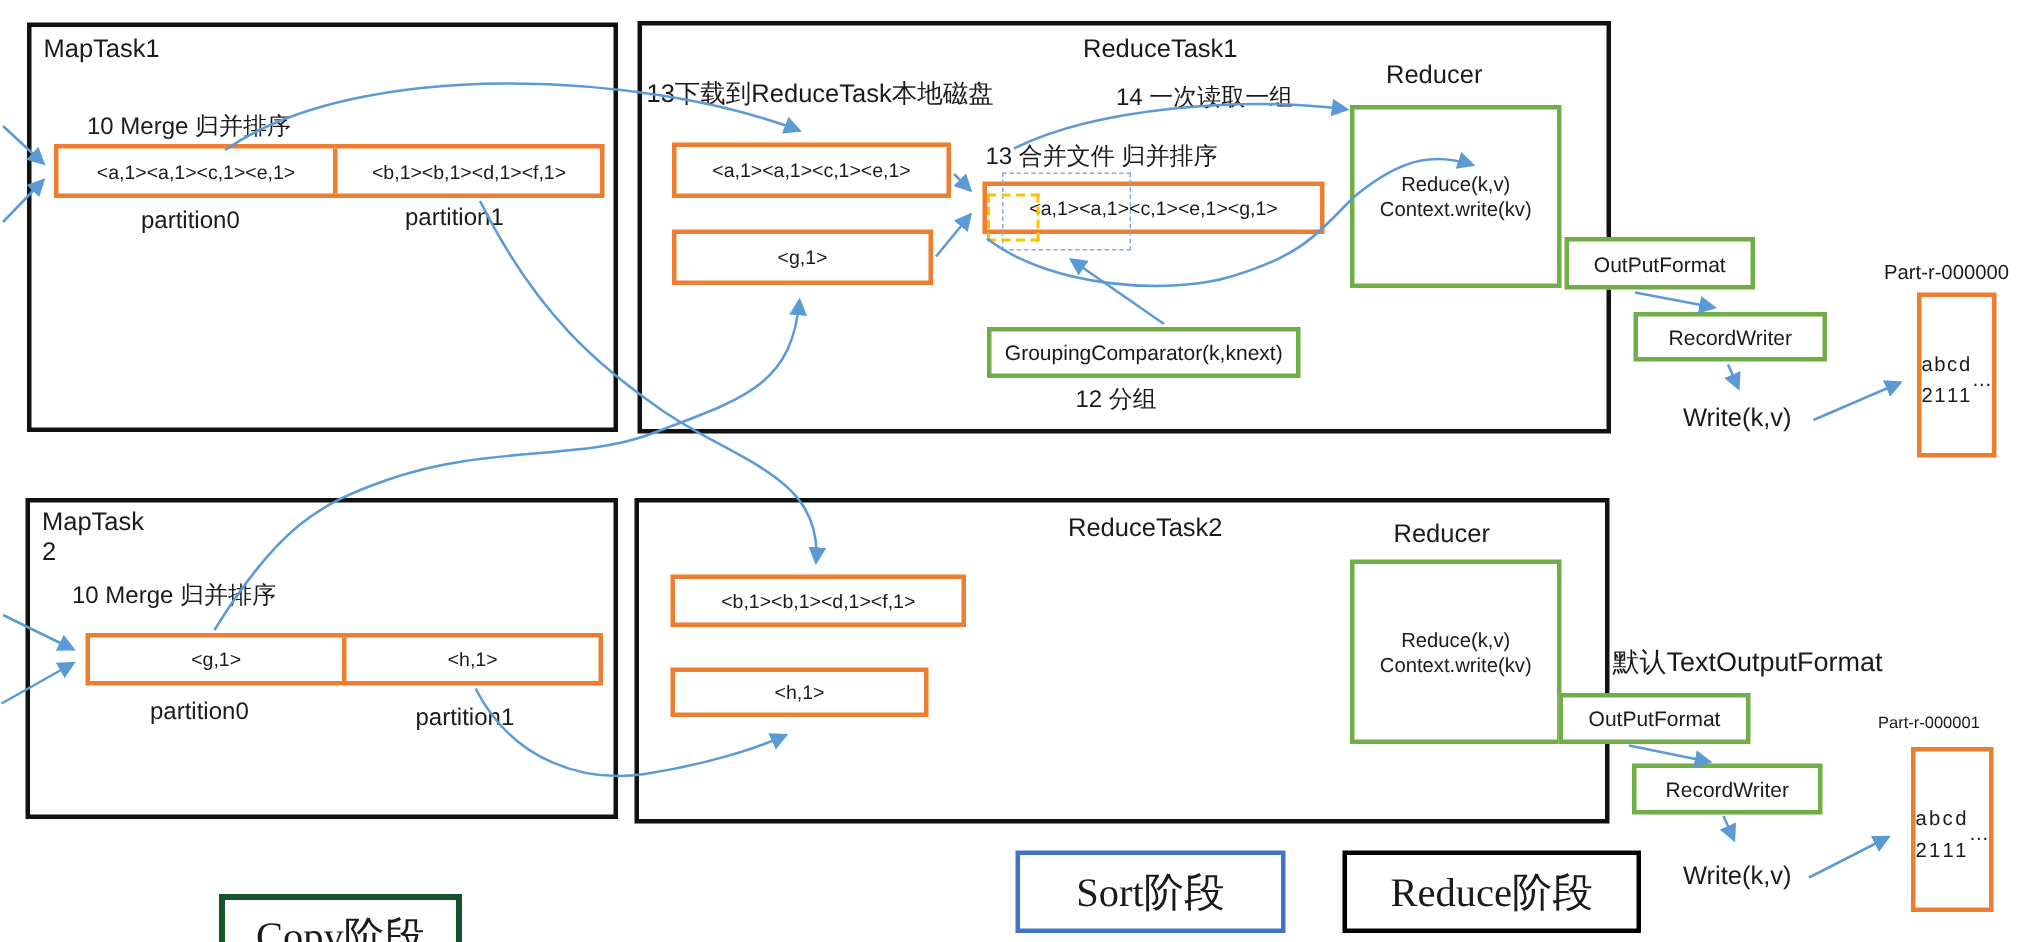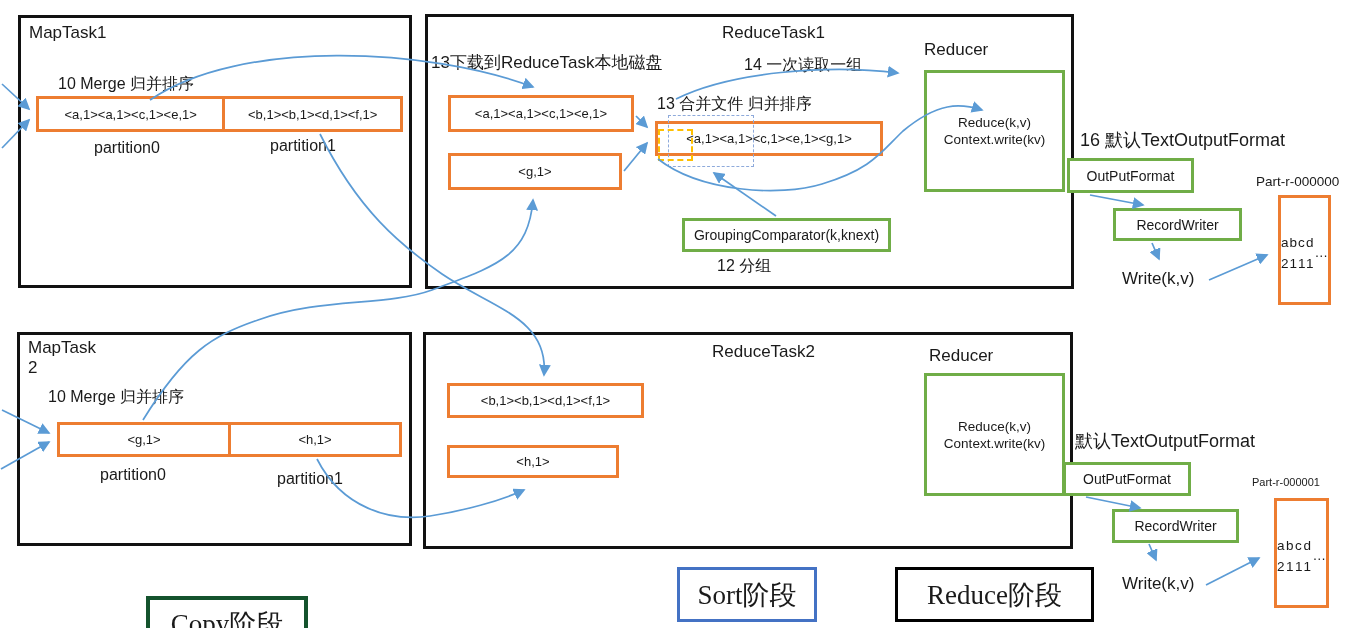--- a/index.html
+++ b/index.html
@@ -8,21 +8,21 @@
   .bbox{position:absolute;border:3px solid #111;background:transparent;z-index:1;}
   .lbl{position:absolute;font-size:16px;white-space:nowrap;z-index:5;}
   .lbl17{position:absolute;font-size:17px;white-space:nowrap;z-index:5;}
   .lbl18{position:absolute;font-size:18px;white-space:nowrap;z-index:5;}
   .kv{position:absolute;border:3px solid #ED7D31;background:#fff;display:flex;align-items:center;
       justify-content:center;font-size:13px;z-index:10;box-sizing:border-box;}
   .kvrow{position:absolute;border:3px solid #ED7D31;background:#fff;display:flex;z-index:10;box-sizing:border-box;}
   .kvrow .cell{display:flex;align-items:center;justify-content:center;font-size:13px;height:100%;}
   .kvrow .c1{border-right:3px solid #ED7D31;}
   .green{position:absolute;border:3px solid #70AD47;background:#fff;display:flex;align-items:center;
-         justify-content:center;font-size:14px;z-index:10;box-sizing:border-box;text-align:center;margin-left:24px;}
+         justify-content:center;font-size:14px;z-index:10;box-sizing:border-box;text-align:center;}
   .reducerbox{flex-direction:column;font-size:13.5px;line-height:17px;}
   .dashedblue{position:absolute;border:1px dashed #8EAADB;z-index:20;}
   .dashedyellow{position:absolute;border:2px dashed #FFC000;z-index:21;}
   .partfile{position:absolute;border:3px solid #ED7D31;background:#fff;z-index:10;box-sizing:border-box;
             display:flex;flex-direction:row;align-items:center;padding-top:7px;font-size:13.5px;line-height:20.5px;}
   .phase{position:absolute;display:flex;align-items:center;justify-content:center;background:#fff;
          font-family:"Liberation Serif",serif;font-size:27px;z-index:10;box-sizing:border-box;}
   .arrows{position:absolute;left:0;top:0;width:1358px;height:628px;z-index:40;pointer-events:none;}
   .prewrap{white-space:pre-line;line-height:20px;}
 </style>
@@ -65,21 +65,20 @@
   <div class="dashedyellow" style="left:658px;top:129px;width:31px;height:28px"></div>
   <div class="kv" style="left:448px;top:153px;width:174px;height:37px">&lt;g,1&gt;</div>
   <div class="green" style="left:658px;top:218px;width:209px;height:34px">GroupingComparator(k,knext)</div>
   <div class="lbl" style="left:717px;top:256px">12 分组</div>
 
   <div class="lbl17" style="left:924px;top:40px">Reducer</div>
   <div class="green reducerbox" style="left:900px;top:70px;width:141px;height:122px">
     <div>Reduce(k,v)</div>
     <div>Context.write(kv)</div>
   </div>
-  <div class="lbl18" style="left:1080px;top:128px">16 默认TextOutputFormat</div>
   <div class="green" style="left:1043px;top:158px;width:127px;height:35px">OutPutFormat</div>
   <div class="green" style="left:1089px;top:208px;width:129px;height:33px">RecordWriter</div>
   <div class="lbl17" style="left:1122px;top:269px">Write(k,v)</div>
   <div class="lbl" style="left:1256px;top:174px;font-size:13.5px">Part-r-000000</div>
   <div class="partfile" style="left:1278px;top:195px;width:53px;height:110px">
     <div>a 2</div>
     <div>b 1</div>
     <div>c 1</div>
     <div>d 1</div>
     <div>…</div>
@@ -101,21 +100,21 @@
   <div class="lbl" style="left:1252px;top:476px;font-size:11px">Part-r-000001</div>
   <div class="partfile" style="left:1274px;top:498px;width:55px;height:110px">
     <div>a 2</div>
     <div>b 1</div>
     <div>c 1</div>
     <div>d 1</div>
     <div>…</div>
   </div>
 
   <div class="phase" style="left:146px;top:596px;width:162px;height:55px;border:4px solid #14532d">Copy阶段</div>
-  <div class="phase" style="left:677px;top:567px;width:140px;height:55px;border:3px solid #4472C4">Sort阶段</div>
+  <div class="phase" style="left:677px;top:567px;width:180px;height:55px;border:3px solid #4472C4">Sort阶段</div>
   <div class="phase" style="left:895px;top:567px;width:199px;height:55px;border:3px solid #000">Reduce阶段</div>
 
   <svg class="arrows" viewBox="0 0 1358 628" xmlns="http://www.w3.org/2000/svg">
     <defs>
       <marker id="ah" markerWidth="8" markerHeight="7" refX="6" refY="3.5" orient="auto">
         <path d="M0,0 L7,3.5 L0,7 z" fill="#5B9BD5"></path>
       </marker>
     </defs>
     <g fill="none" stroke="#5B9BD5" stroke-width="1.7">
       <path d="M 2,84 L 29,109" marker-end="url(#ah)"></path>

